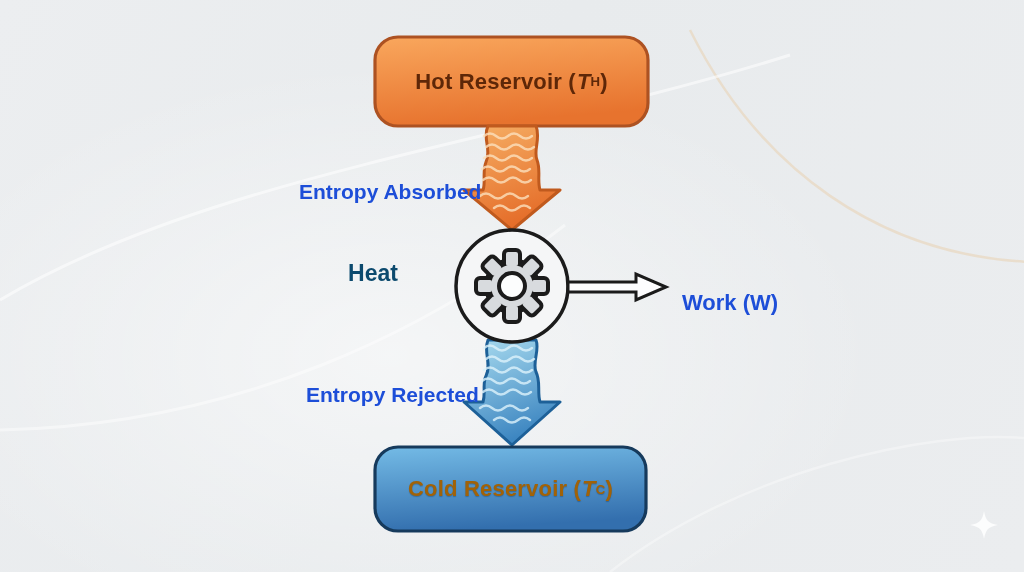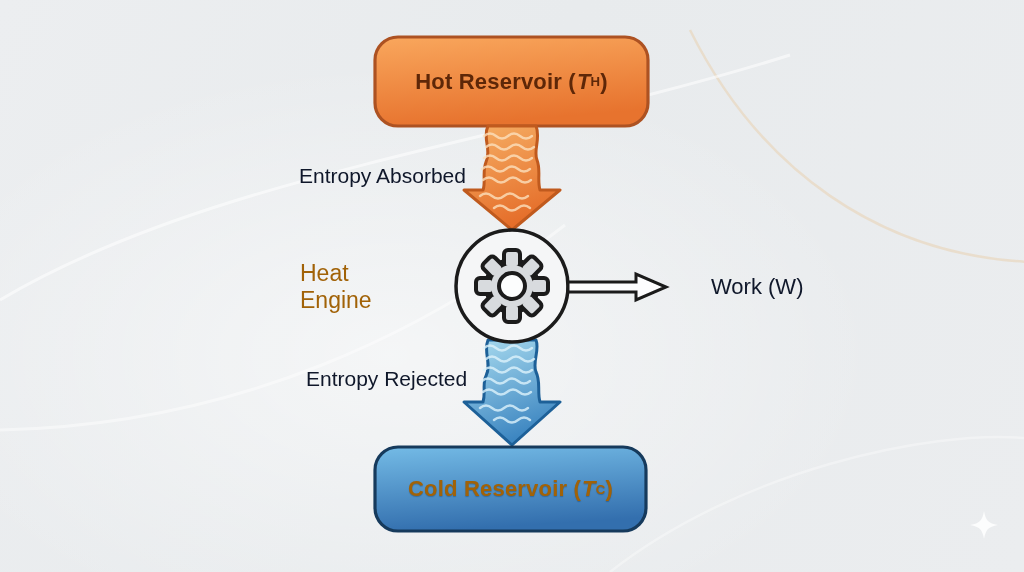--- a/index.html
+++ b/index.html
@@ -31,30 +31,31 @@
   #cold-box .box-label { color:#a16207; text-shadow:0 1px 1px rgba(20,50,80,0.35); }
 
   
   #hot-arrow   { left:448px; top:126px; }
   #cold-arrow  { left:448px; top:340px; }
   #engine      { left:452px; top:226px; }
   #work-arrow  { left:566px; top:271px; }
 
   
   .flow-label {
-    position:absolute; color:#0f172a; font-size:21px; font-weight:400;
+    position:absolute; color:#1d4ed8; font-size:21px; font-weight:700;
     white-space:nowrap;
+    margin-top:16px;
   }
   #entropy-absorbed-label { left:299px; top:164px; }
   #entropy-rejected-label { left:306px; top:367px; }
-  #work-label             { left:711px; top:274px; font-size:22px; }
+  #work-label             { left:682px; top:274px; font-size:22px; }
   #engine-label {
     left:300px; top:260px; width:146px;
-    text-align:left; color:#a16207;
-    font-size:23px; font-weight:normal; line-height:27px;
+    text-align:center; color:#0c4a6e;
+    font-size:23px; font-weight:bold; line-height:27px;
   }
 
   #bg-decor   { left:0; top:0; }
   #sparkle    { left:969px; top:510px; }
 </style>
 </head>
 <body>
 
 <svg width="0" height="0" aria-hidden="true">
   <defs>
@@ -138,21 +139,20 @@
     <circle r="13" fill="#fcfdfd"></circle>
   </g>
 </svg>
 
 <svg id="work-arrow" class="abs" width="104" height="32" viewBox="0 0 104 32">
   <path d="M2,11 L70,11 L70,3 L100,16 L70,29 L70,21 L2,21 Z" stroke-width="3" stroke-linejoin="miter" fill="#fdfdfe" stroke="#1b1b1b"></path>
 </svg>
 
 <div id="engine-label" class="abs">
   <div>Heat</div>
-  <div>Engine</div>
 </div>
 <div id="entropy-absorbed-label" class="flow-label">Entropy Absorbed</div>
 <div id="entropy-rejected-label" class="flow-label">Entropy Rejected</div>
 <div id="work-label" class="flow-label">Work (W)</div>
 
 <div id="cold-box" class="abs reservoir">
   <svg class="box-face" width="275" height="88" viewBox="0 0 275 88">
     <rect x="2" y="2" width="271" height="84" rx="23" fill="url(#coldBoxGrad)" stroke-width="3.2" stroke="#163a5c"></rect>
   </svg>
   <div class="box-label">

